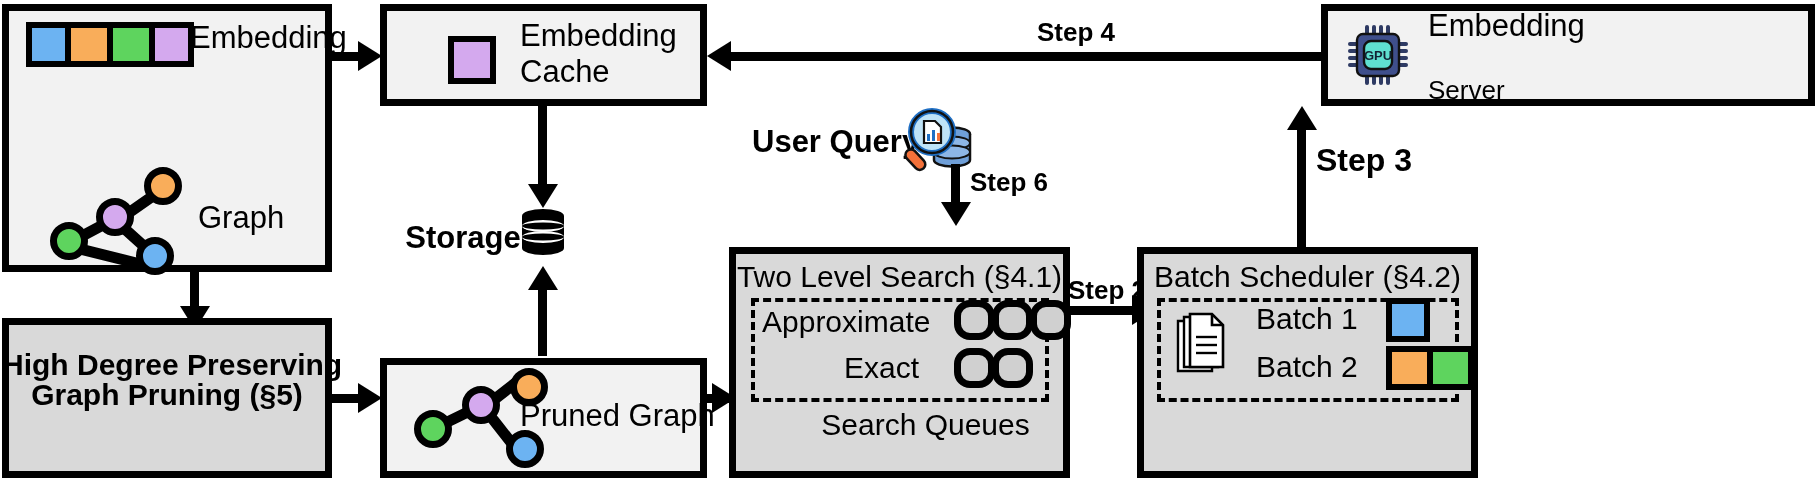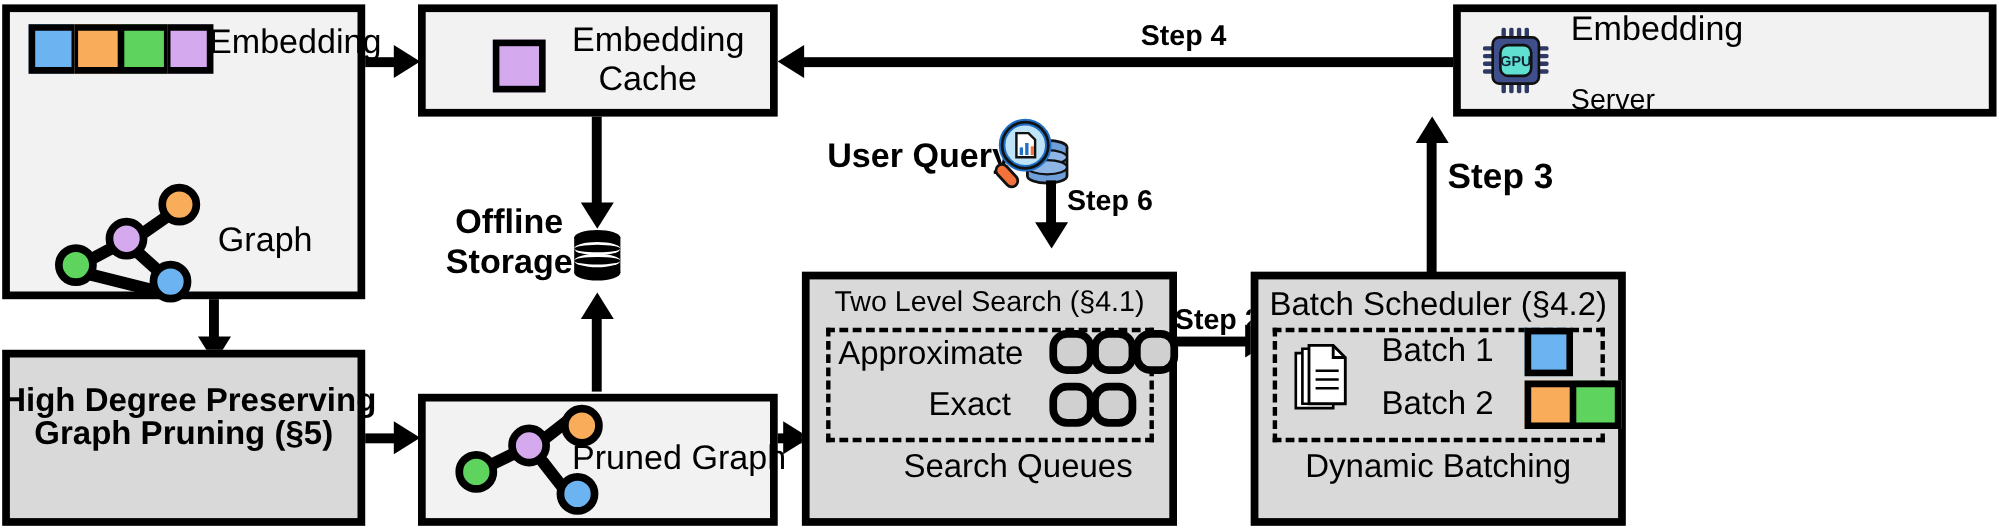--- a/index.html
+++ b/index.html
@@ -84,26 +84,25 @@
 
   <div class="hbar" style="left:332px;top:394px;width:30px;height:9px;"></div>
   <div class="ahead ah-right" style="left:358px;top:383px;"></div>
 
   <div class="hbar" style="left:332px;top:52px;width:30px;height:9px;"></div>
   <div class="ahead ah-right" style="left:358px;top:41px;"></div>
 
   <div class="box fill-light" style="left:380px;top:4px;width:327px;height:102px;"></div>
   <div class="sq" style="position:absolute;left:448px;top:36px;width:48px;height:48px;background:#d4a9ee;"></div>
   <div class="lbl" style="left:520px;top:18px;font-size:31px;">Embedding</div>
-  <div class="lbl" style="left:520px;top:54px;font-size:31px;margin-left:24px;">Cache</div>
+  <div class="lbl" style="left:520px;top:54px;font-size:31px;">Cache</div>
 
   <div class="vbar" style="left:538px;top:106px;width:9px;height:82px;"></div>
   <div class="ahead ah-down" style="left:528px;top:184px;"></div>
 
-  <div class="lbl c" style="left:398px;top:184px;width:130px;font-size:31px;font-weight:bold;">Offline</div>
   <div class="lbl c" style="left:388px;top:220px;width:150px;font-size:31px;font-weight:bold;">Storage</div>
 
   <div class="db" style="left:519px;top:208px;width:48px;height:48px;">
     <svg width="48" height="48" viewBox="0 0 48 48">
       <ellipse cx="24" cy="8" rx="21" ry="7" fill="#000"></ellipse>
       <rect x="3" y="8" width="42" height="32" fill="#000"></rect>
       <ellipse cx="24" cy="40" rx="21" ry="7" fill="#000"></ellipse>
       <ellipse cx="24" cy="18" rx="21" ry="6" fill="#fff"></ellipse>
       <ellipse cx="24" cy="18" rx="21" ry="3.4" fill="#000"></ellipse>
       <ellipse cx="24" cy="29" rx="21" ry="6" fill="#fff"></ellipse>
@@ -153,21 +152,21 @@
       <rect x="30" y="26" width="3" height="11" fill="#1f6fc4"></rect>
       <rect x="35" y="29" width="3" height="8" fill="#f3713a"></rect>
     </svg>
   </div>
 
   <div class="vbar" style="left:951px;top:164px;width:9px;height:42px;"></div>
   <div class="ahead ah-down" style="left:941px;top:202px;"></div>
   <div class="lbl bold" style="left:970px;top:168px;font-size:26px;">Step 6</div>
 
   <div class="box fill-gray" style="left:729px;top:247px;width:341px;height:231px;"></div>
-  <div class="lbl c" style="left:729px;top:260px;width:341px;font-size:26px;">Two Level Search (§4.1)</div>
+  <div class="lbl c" style="left:729px;top:260px;width:341px;font-size:30px;">Two Level Search (§4.1)</div>
 
   <div class="dashed" style="left:751px;top:298px;width:298px;height:104px;"></div>
 
   <div class="lbl" style="left:762px;top:305px;font-size:30px;">Approximate</div>
   <div class="chip" style="left:954px;top:300px;width:41px;height:40px;"></div>
   <div class="chip" style="left:992px;top:300px;width:41px;height:40px;"></div>
   <div class="chip" style="left:1030px;top:300px;width:41px;height:40px;"></div>
 
   <div class="lbl" style="left:844px;top:351px;font-size:30px;">Exact</div>
   <div class="chip" style="left:954px;top:348px;width:41px;height:40px;"></div>
@@ -200,21 +199,20 @@
   <div class="sqrow" style="left:1386px;top:298px;">
     <div class="sq" style="width:44px;height:44px;background:#6cb3f2;"></div>
   </div>
 
   <div class="lbl" style="left:1256px;top:350px;font-size:30px;">Batch 2</div>
   <div class="sqrow" style="left:1386px;top:346px;">
     <div class="sq" style="width:44px;height:44px;background:#f9ad5a;"></div>
     <div class="sq" style="width:44px;height:44px;background:#5ed45e;"></div>
   </div>
 
-  <div class="lbl c" style="left:1137px;top:408px;width:341px;font-size:30px;">Dynamic Batching</div>
 
   <div class="vbar" style="left:1297px;top:130px;width:9px;height:118px;"></div>
   <div class="ahead ah-up" style="left:1287px;top:106px;"></div>
   <div class="lbl bold" style="left:1316px;top:142px;font-size:32px;">Step 3</div>
 
   <div class="box fill-light" style="left:1321px;top:4px;width:494px;height:102px;"></div>
 
   <div style="position:absolute;left:1348px;top:25px;width:60px;height:60px;">
     <svg width="60" height="60" viewBox="0 0 60 60">
       <g stroke="#2e3a63" stroke-width="4" stroke-linecap="round">

